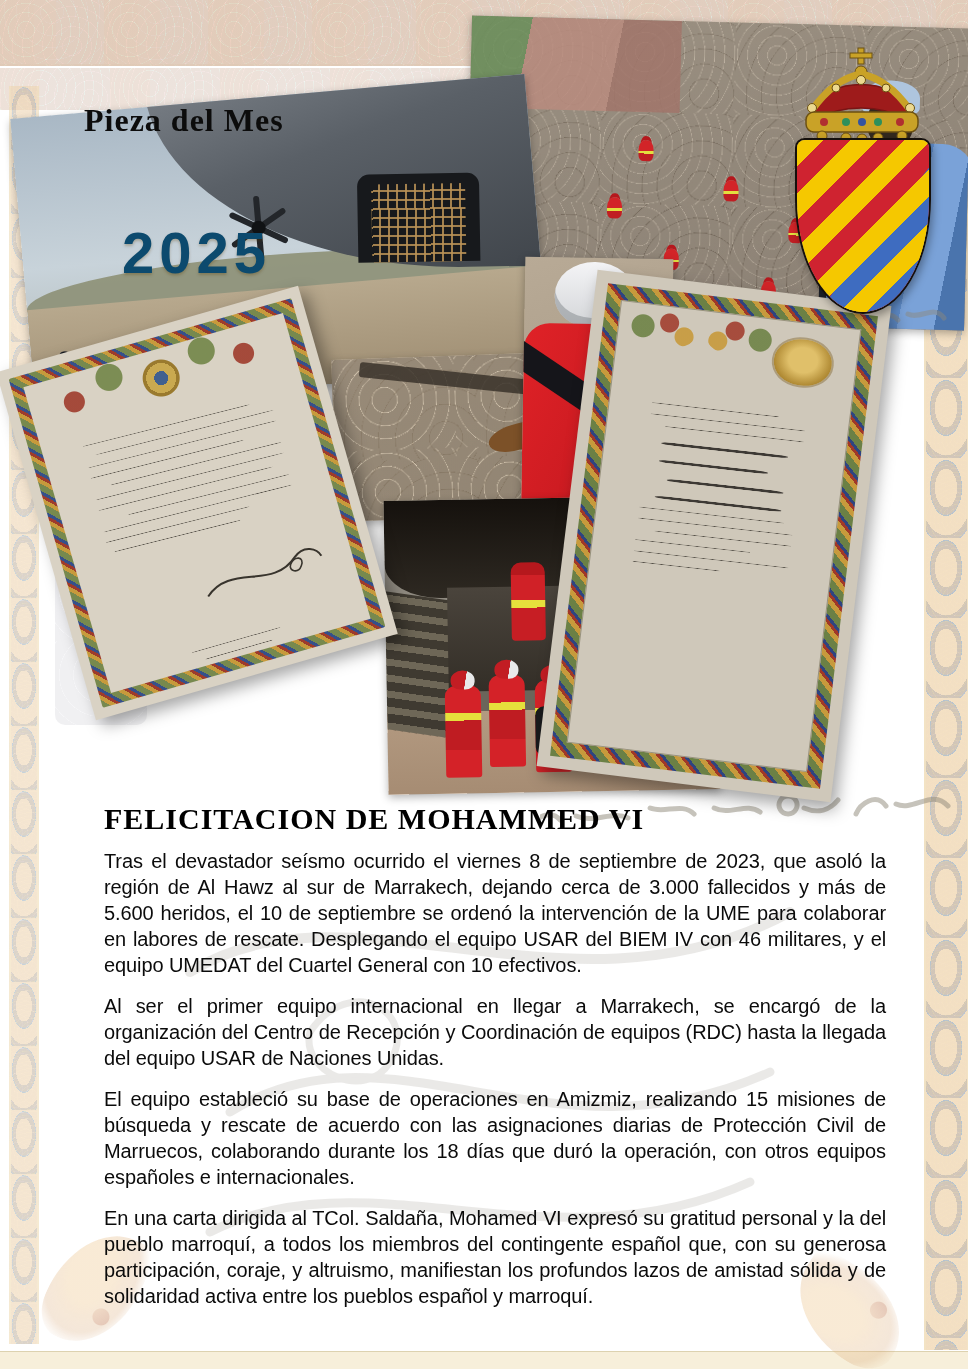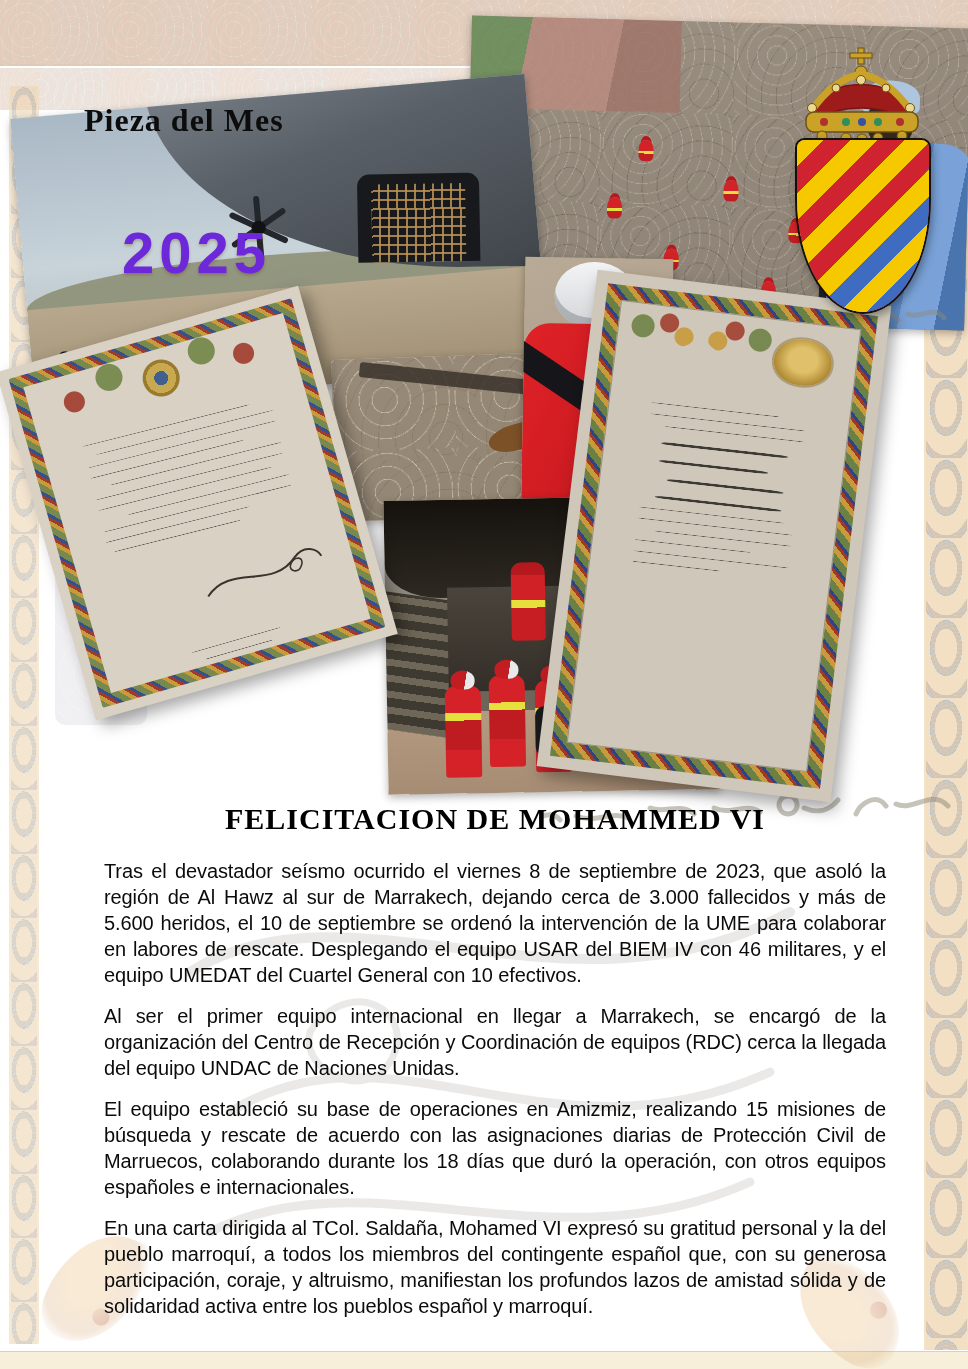--- a/index.html
+++ b/index.html
@@ -180,24 +180,24 @@
   .kicker{left:84px;top:104px;z-index:10;font:900 32px/1 "Liberation Serif",serif;color:#0c0c0c;letter-spacing:1px;}
   .month{left:112px;top:146px;z-index:10;font:900 66px/1 "Liberation Serif",serif;color:#c9161d;letter-spacing:6px;}
   .year{left:122px;top:224px;z-index:10;font:900 58px/1 "Liberation Sans",sans-serif;color:#f3ad25;
     letter-spacing:5px;text-shadow:0 2px 3px rgba(90,60,0,.3);}
 
   
   .wm{z-index:2;}
   .wm svg{display:block;}
 
   
-  .title{left:104px;top:801px;width:782px;z-index:10;text-align:center;
+  .title{left:104px;top:801px;width:782px;z-index:10;text-align:left;
     font:900 30px/1.2 "Liberation Serif",serif;color:#000;letter-spacing:1px;}
   .bodytext{left:104px;top:848px;width:782px;z-index:10;}
-  .bodytext p{margin:10px 0 15px;font:20px/26px "Liberation Sans",sans-serif;color:#0b0b0b;
+  .bodytext p{margin:0 0 15px;font:20px/26px "Liberation Sans",sans-serif;color:#0b0b0b;
     text-align:justify;letter-spacing:-0.1px;}
 </style>
 </head>
 <body>
 
 <div class="page">
 
   <div class="abs b-top"></div>
   <div class="abs b-top2"></div>
   <div class="abs b-left"></div>
@@ -367,21 +367,21 @@
       <circle cx="90" cy="92" r="5" fill="#c9a227" stroke="#6b5012"></circle>
       <circle cx="114" cy="90" r="5" fill="#c9a227" stroke="#6b5012"></circle>
     </svg>
     <div class="shield">
       <div class="sh-red"></div>
       <div class="sh-blue"></div>
     </div>
   </div>
 
   <div class="abs kicker">Pieza del Mes</div>
-  <div class="abs year" style="color: #6d28d9;">2025</div>
+  <div class="abs year" style="color: #0c4a6e;">2025</div>
 
   <div class="abs wm" style="left:540px;top:772px;opacity:.5;" aria-label="الموافق 16 شتنبر">
     <svg width="420" height="66" viewBox="0 0 420 66">
       <path d="M408,34 c-16,-18 -34,6 -52,-2 m-10,2 c-10,-14 -26,-2 -30,8 m-18,-14 c-8,10 -20,14 -34,8 m-16,-12 a9,9 0 1,0 .1,0 m-28,16 c-14,-10 -30,4 -46,-4 m-20,6 c-12,-12 -30,0 -44,-6 m-22,10 c-16,-8 -34,6 -52,-2 m-16,4 c-8,-10 -22,-4 -28,4" fill="none" stroke="#8f897a" stroke-width="5" stroke-linecap="round"></path>
     </svg>
   </div>
   <div class="abs wm" style="left:842px;top:296px;opacity:.45;z-index:4;" aria-label="المغرب">
     <svg width="110" height="40" viewBox="0 0 110 40">
       <path d="M102,22 c-10,-14 -24,2 -36,-4 m-10,6 c-8,-10 -20,-2 -26,4 m-8,-8 a7,7 0 1,0 .1,0" fill="none" stroke="#8f897a" stroke-width="5" stroke-linecap="round"></path>
     </svg>
@@ -390,18 +390,18 @@
     <svg width="660" height="420" viewBox="0 0 660 420">
       <path d="M40,120 C200,20 420,180 640,60" fill="none" stroke="#6e675a" stroke-width="10" stroke-linecap="round"></path>
       <path d="M80,260 C240,160 400,320 620,220 M60,380 C220,300 400,420 600,330" fill="none" stroke="#6e675a" stroke-width="9" stroke-linecap="round"></path>
       <path d="M160,180 c40,-60 110,-20 80,30 c-24,40 -90,10 -80,-30 z" fill="none" stroke="#6e675a" stroke-width="7"></path>
     </svg>
   </div>
 
   <div class="abs title">FELICITACION DE MOHAMMED VI</div>
   <div class="abs bodytext">
     <p>Tras el devastador seísmo ocurrido el viernes 8 de septiembre de 2023, que asoló la región de Al Hawz al sur de Marrakech, dejando cerca de 3.000 fallecidos y más de 5.600 heridos, el 10 de septiembre se ordenó la intervención de la UME para colaborar en labores de rescate. Desplegando el equipo USAR del BIEM IV con 46 militares, y el equipo UMEDAT del Cuartel General con 10 efectivos.</p>
-    <p>Al ser el primer equipo internacional en llegar a Marrakech, se encargó de la organización del Centro de Recepción y Coordinación de equipos (RDC) cerca la llegada del equipo UNDAC de Naciones Unidas.</p>
+    <p>Al ser el primer equipo internacional en llegar a Marrakech, se encargó de la organización del Centro de Recepción y Coordinación de equipos (RDC) hasta la llegada del equipo USAR de Naciones Unidas.</p>
     <p>El equipo estableció su base de operaciones en Amizmiz, realizando 15 misiones de búsqueda y rescate de acuerdo con las asignaciones diarias de Protección Civil de Marruecos, colaborando durante los 18 días que duró la operación, con otros equipos españoles e internacionales.</p>
     <p>En una carta dirigida al TCol. Saldaña, Mohamed VI expresó su gratitud personal y la del pueblo marroquí, a todos los miembros del contingente español que, con su generosa participación, coraje, y altruismo, manifiestan los profundos lazos de amistad sólida y de solidaridad activa entre los pueblos español y marroquí.</p>
   </div>
 
 </div>
 
 </body></html>

